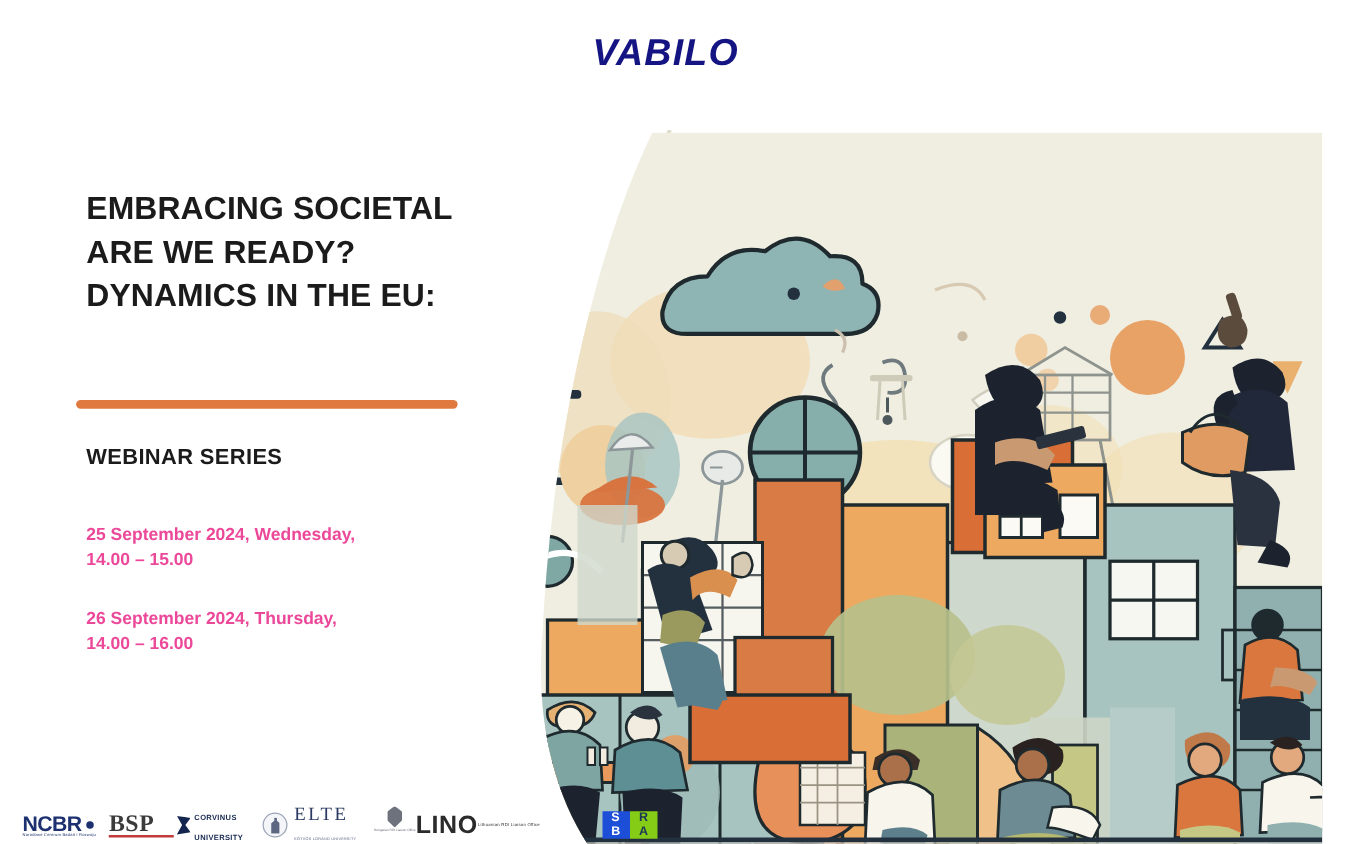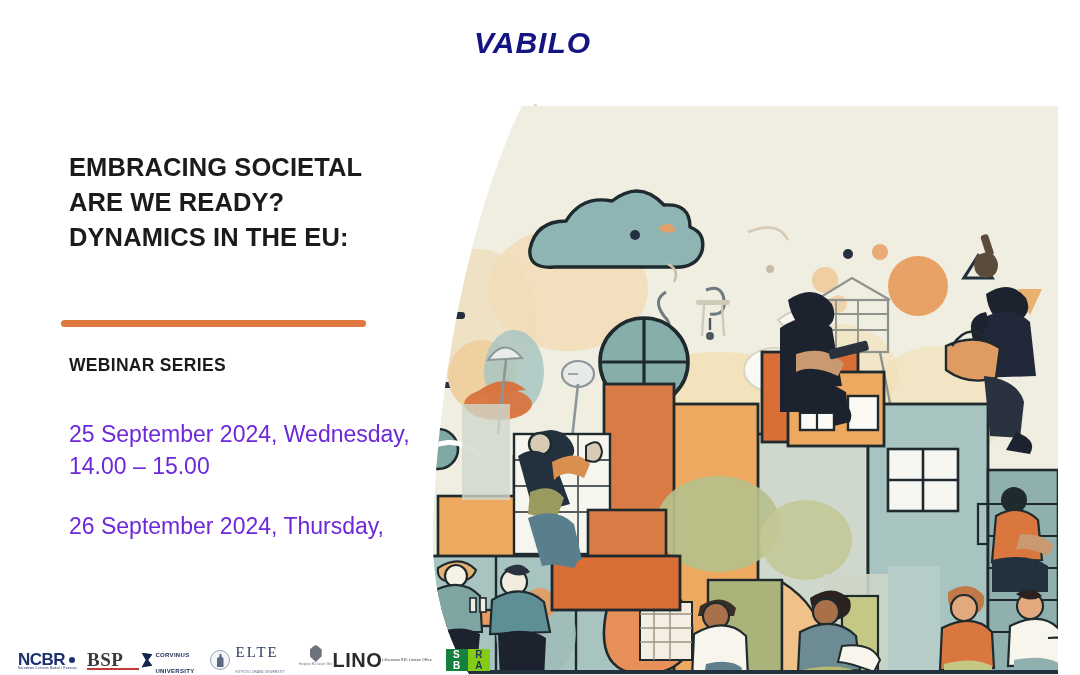--- a/index.html
+++ b/index.html
@@ -39,21 +39,21 @@
     transform:scaleY(0.9) rotate(-0.12deg);
   }
   .series-label {
     position:absolute; left:69px; top:355px;
     font-size:17.5px; font-weight:bold; color:#1b1b1b;
     letter-spacing:0.3px;
   }
   .dates { position:absolute; left:69px; top:418px; width:360px; }
   .date-block { margin-bottom:28px; }
   .date-block .line {
-    font-size:23px; font-weight:normal; color:#6d28d9; line-height:1.4;
+    font-size:14px; font-weight:bold; color:#ec4899; line-height:1.4;
     white-space:nowrap;
   }
 
   
   .illus-wrap {
     position:absolute; left:418px; top:104px;
     width:640px; height:571px;
     overflow:hidden;
   }
   .illus-svg { display:block; width:640px; height:571px; }
@@ -127,23 +127,23 @@
   .logo-lino { text-align:center; }
   .lino-main {
     font-size:20px; font-weight:bold; color:#2b2b2b; letter-spacing:0.5px;
     font-family:"Liberation Sans", sans-serif; line-height:1;
   }
   .lino-rule { width:100%; height:1px; background:#2b2b2b; margin:1px 0; }
   .lino-sub { font-size:3.4px; color:#2b2b2b; letter-spacing:0.2px; white-space:nowrap; }
 
   .logo-sbra { margin-left:14px; display:flex; height:24px; }
   .sbra-left {
-    background:#15803d; color:#ffffff;
+    background:#1d4ed8; color:#ffffff;
     display:flex; align-items:center; gap:6px;
-    padding:0 7px; font-size:10px; font-weight:bold; letter-spacing:1px;
+    padding:0 7px; font-size:10px; font-weight:bold; letter-spacing:1px;margin-left:36px;
   }
   .sbra-right {
     background:#84cc16; color:#1d3557;
     display:flex; align-items:center; gap:6px;
     padding:0 7px; font-size:10px; font-weight:bold; letter-spacing:1px;
   }
 </style>
 </head>
 <body>
 
@@ -163,20 +163,21 @@
 
   <div class="series-label">WEBINAR SERIES</div>
 
   <div class="dates">
     <div class="date-block">
       <div class="line">25 September 2024, Wednesday,</div>
       <div class="line">14.00 – 15.00</div>
     </div>
     <div class="date-block">
       <div class="line">26 September 2024, Thursday,</div>
+      <div class="line">14.00 – 16.00</div>
     </div>
   </div>
 
   <div class="illus-wrap">
     <svg class="illus-svg" viewBox="0 0 640 571" preserveAspectRatio="none">
       <defs>
         <clipPath id="petal">
           <path d="M 640 0 L 100 0 C 55 90 18 240 10 400 C 4 470 20 530 46 571 L 640 571 Z"></path>
         </clipPath>
         <clipPath id="petal2">

